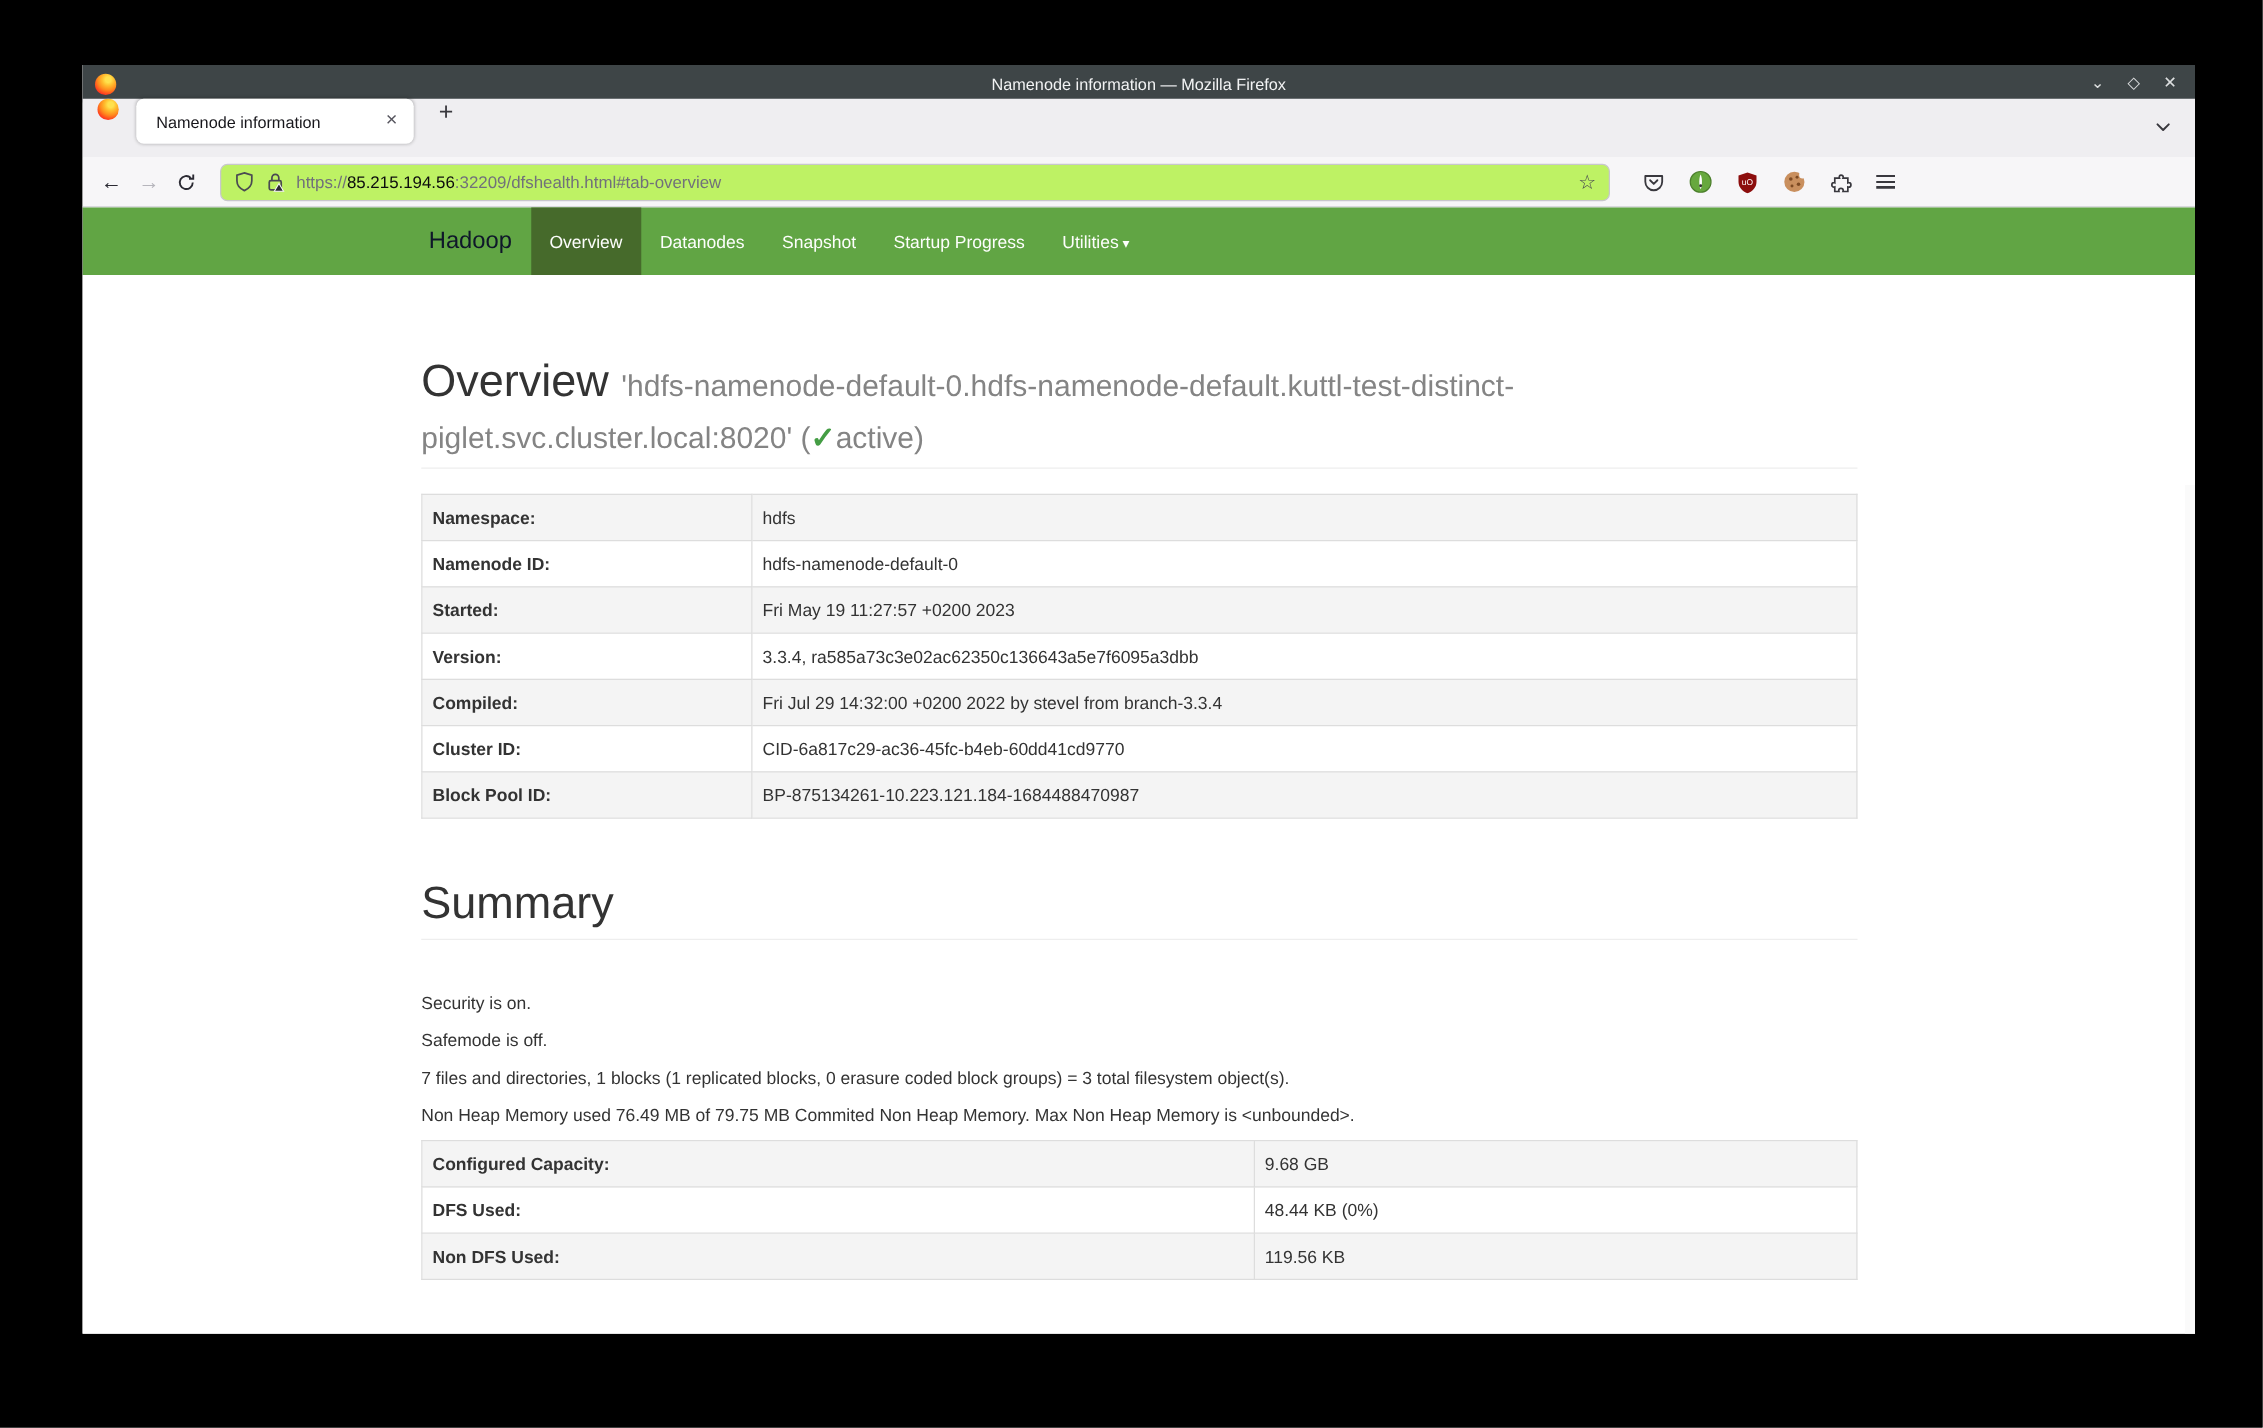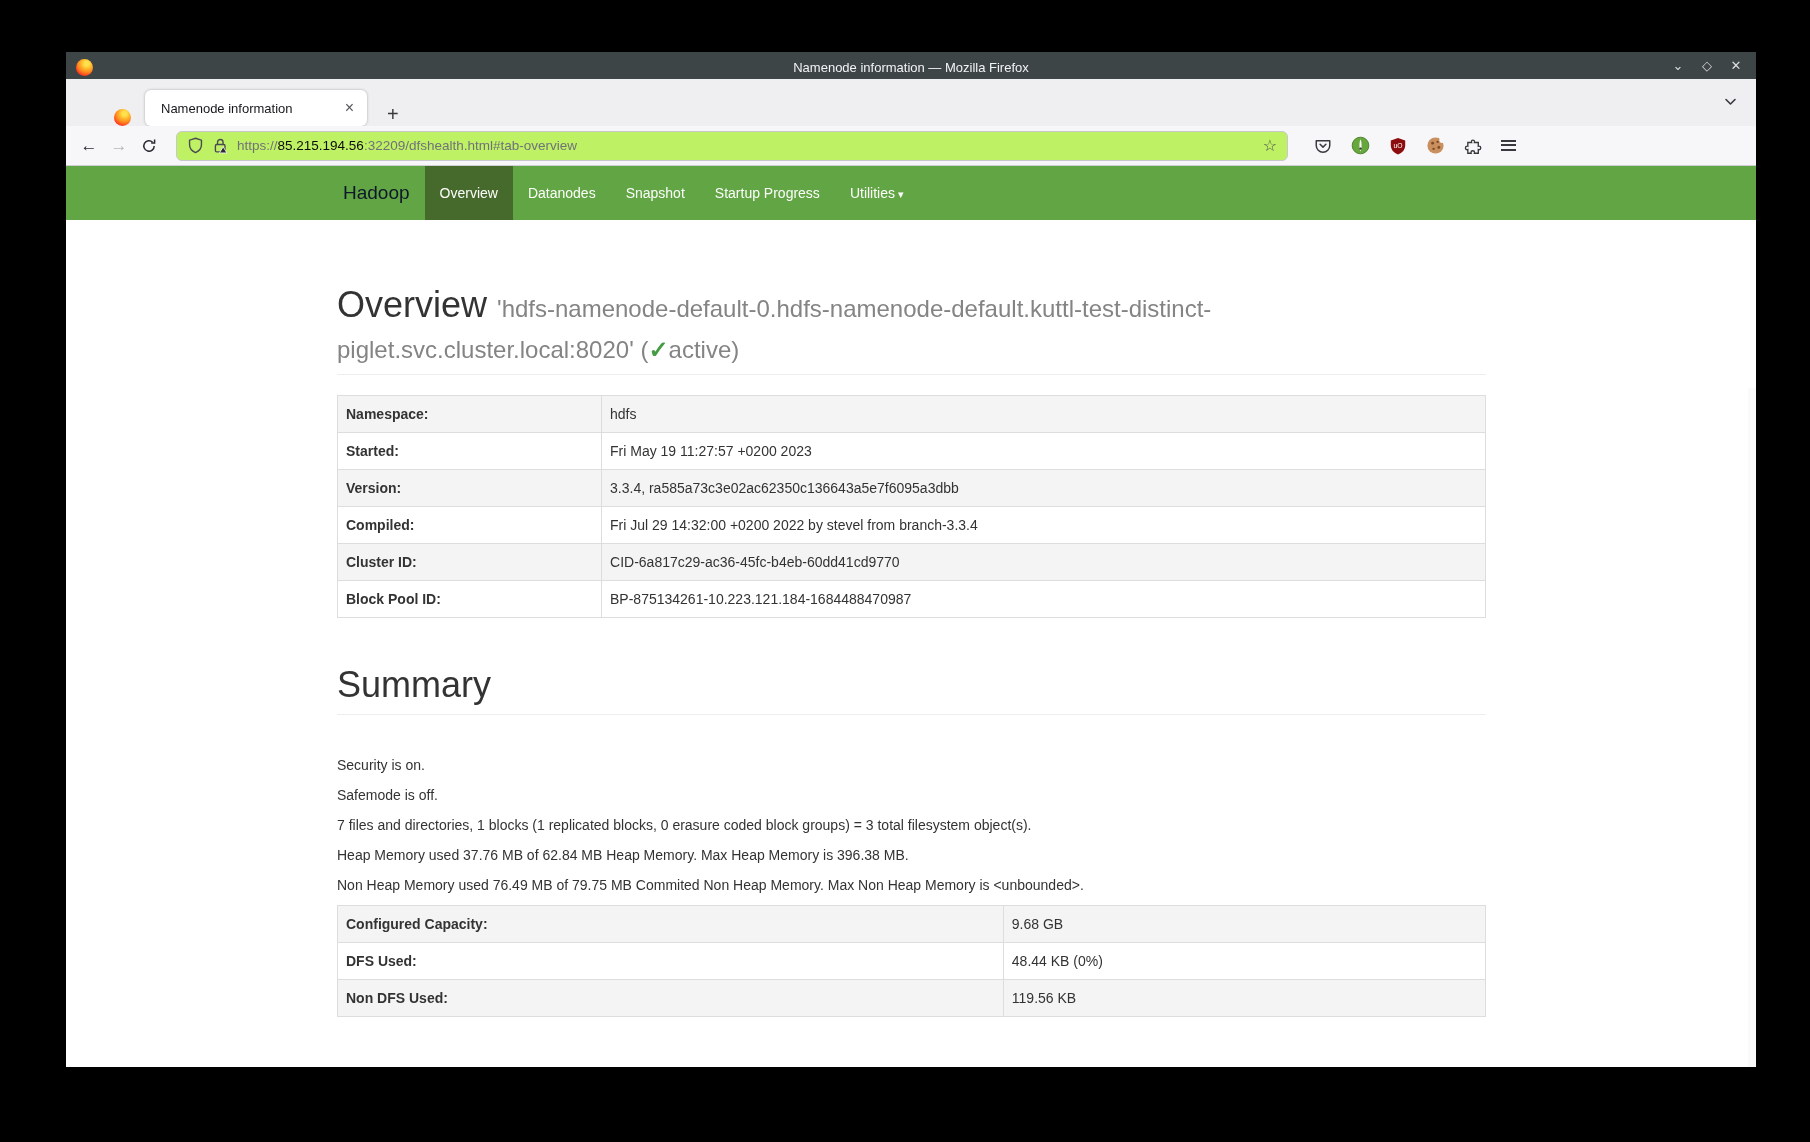--- a/index.html
+++ b/index.html
@@ -22,21 +22,21 @@
   .ff-logo {
     width:17px; height:17px; border-radius:50%;
     background: radial-gradient(circle at 62% 28%, #ffe14d 0 14%, #ffbd2e 30%, #ff8a1e 52%, #ff3b1f 75%, #c7007f 100%);
   }
   .win-controls { position:absolute; right:12px; top:0; height:27px; display:flex; align-items:center; gap:13px; }
   .win-btn { color:#dcdedf; font-size:13px; width:16px; text-align:center; cursor:default; line-height:27px;}
 
   
   .tabbar {
     position:absolute; left:0; top:27px; width:100%; height:47px;
-    background:#efeef1; display:flex; align-items:flex-end;padding-left:36px;
+    background:#efeef1; display:flex; align-items:flex-start;
   }
   .ffview { margin-left:12px; }
   .tab {
     margin-left:14px; width:222px; height:36px; background:#fff; border-radius:6px;
     box-shadow:0 0 3px rgba(0,0,0,.28); display:flex; align-items:center; padding:0 10px 0 16px;
   }
   .tab-title { flex:1; font-size:13px; color:#17161b; white-space:nowrap; overflow:hidden; }
   .tab-close { color:#56555e; font-size:16px; line-height:16px; padding:0 3px; }
   .newtab { margin-left:14px; color:#39383e; font-size:20px; font-weight:300; padding:0 6px; }
   .alltabs { position:absolute; right:18px; top:15px; }
@@ -235,20 +235,24 @@
         </h1>
       </div>
 
       <table class="info overview-tbl">
         <tbody>
           <tr>
               <th>Namespace:</th>
               <td>hdfs</td>
             </tr>
           <tr>
+              <th>Namenode ID:</th>
+              <td>hdfs-namenode-default-0</td>
+            </tr>
+          <tr>
               <th>Started:</th>
               <td>Fri May 19 11:27:57 +0200 2023</td>
             </tr>
           <tr>
               <th>Version:</th>
               <td>3.3.4, ra585a73c3e02ac62350c136643a5e7f6095a3dbb</td>
             </tr>
           <tr>
               <th>Compiled:</th>
               <td>Fri Jul 29 14:32:00 +0200 2022 by stevel from branch-3.3.4</td>
@@ -265,21 +269,20 @@
       </table>
 
       <div class="page-header second">
         <h1>Summary</h1>
       </div>
 
       <div class="summary-lines">
         <p>Security is on.</p>
         <p>Safemode is off.</p>
         <p>7 files and directories, 1 blocks (1 replicated blocks, 0 erasure coded block groups) = 3 total filesystem object(s).</p>
-        <p>Heap Memory used 37.76 MB of 62.84 MB Heap Memory. Max Heap Memory is 396.38 MB.</p>
         <p>Non Heap Memory used 76.49 MB of 79.75 MB Commited Non Heap Memory. Max Non Heap Memory is &lt;unbounded&gt;.</p>
       </div>
 
       <div class="cap-wrap">
         <table class="info capacity-tbl">
           <tbody>
             <tr>
                 <th>Configured Capacity:</th>
                 <td>9.68 GB</td>
               </tr>

